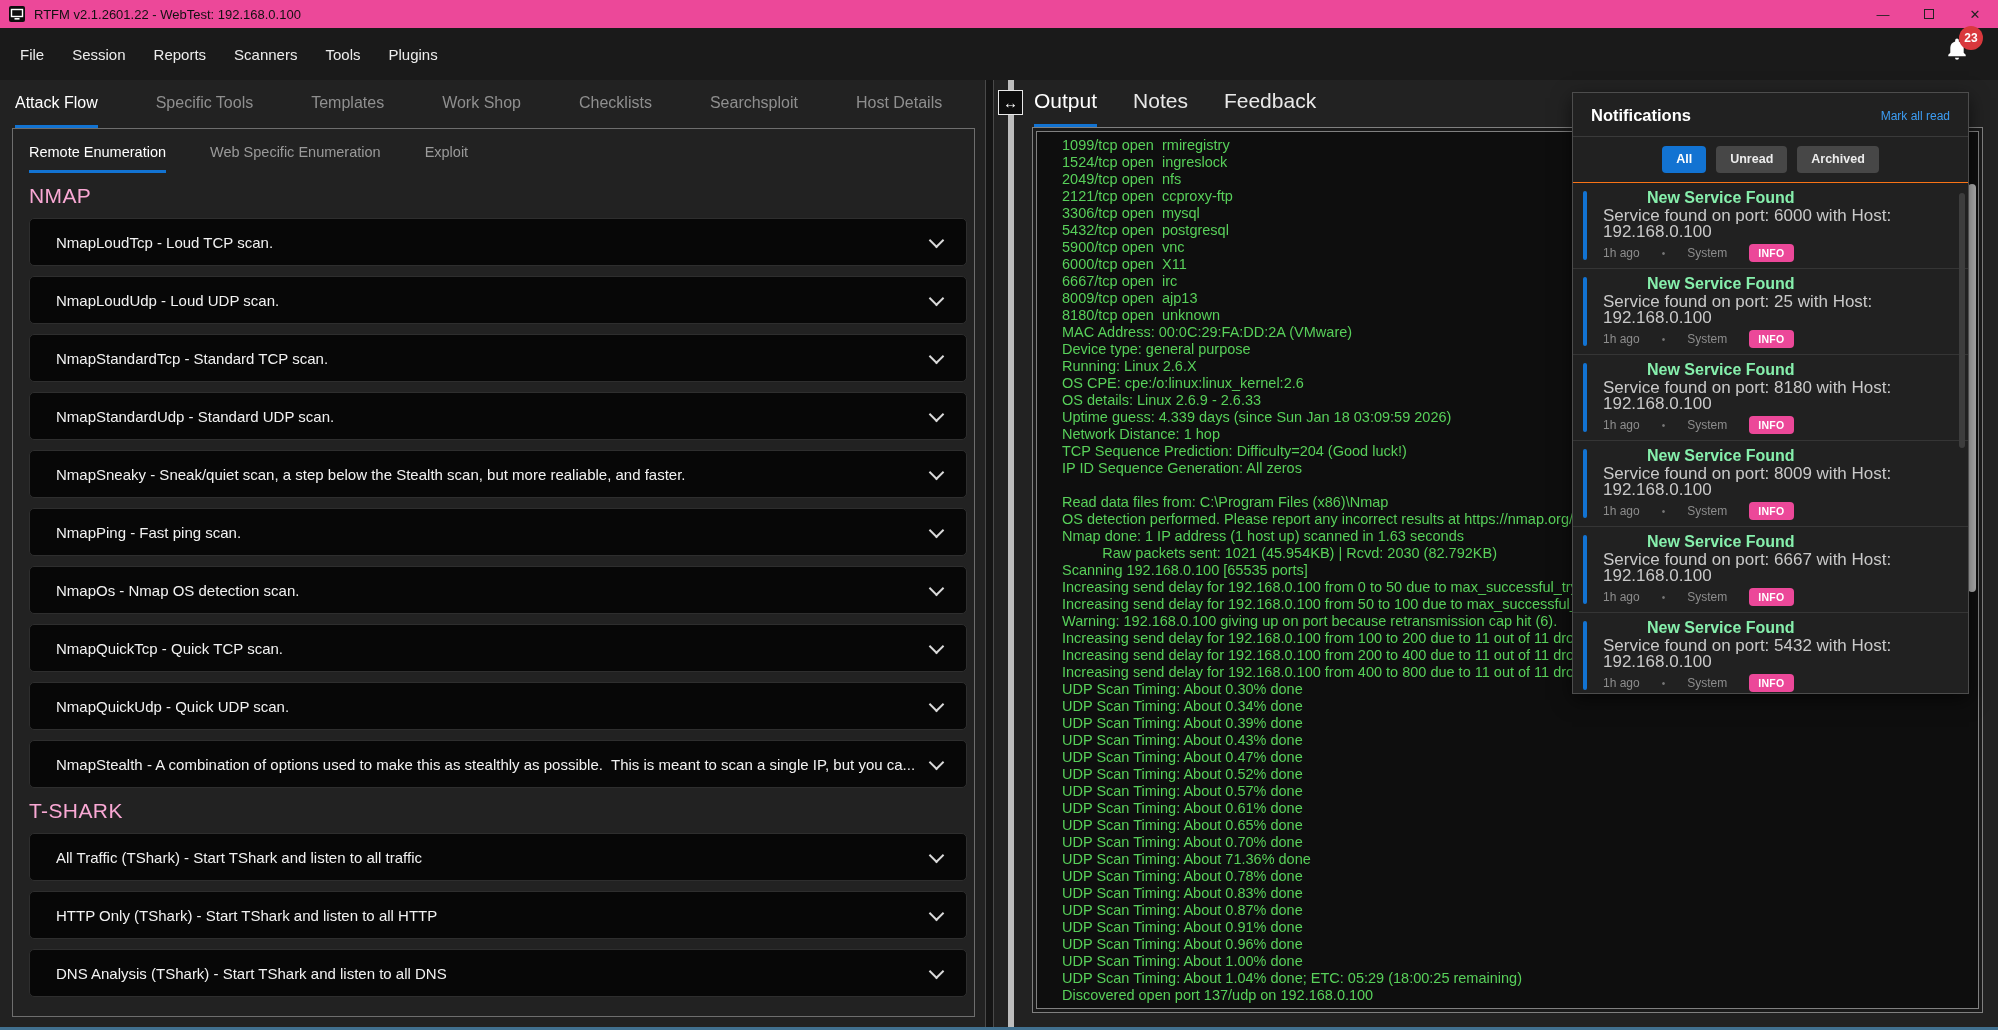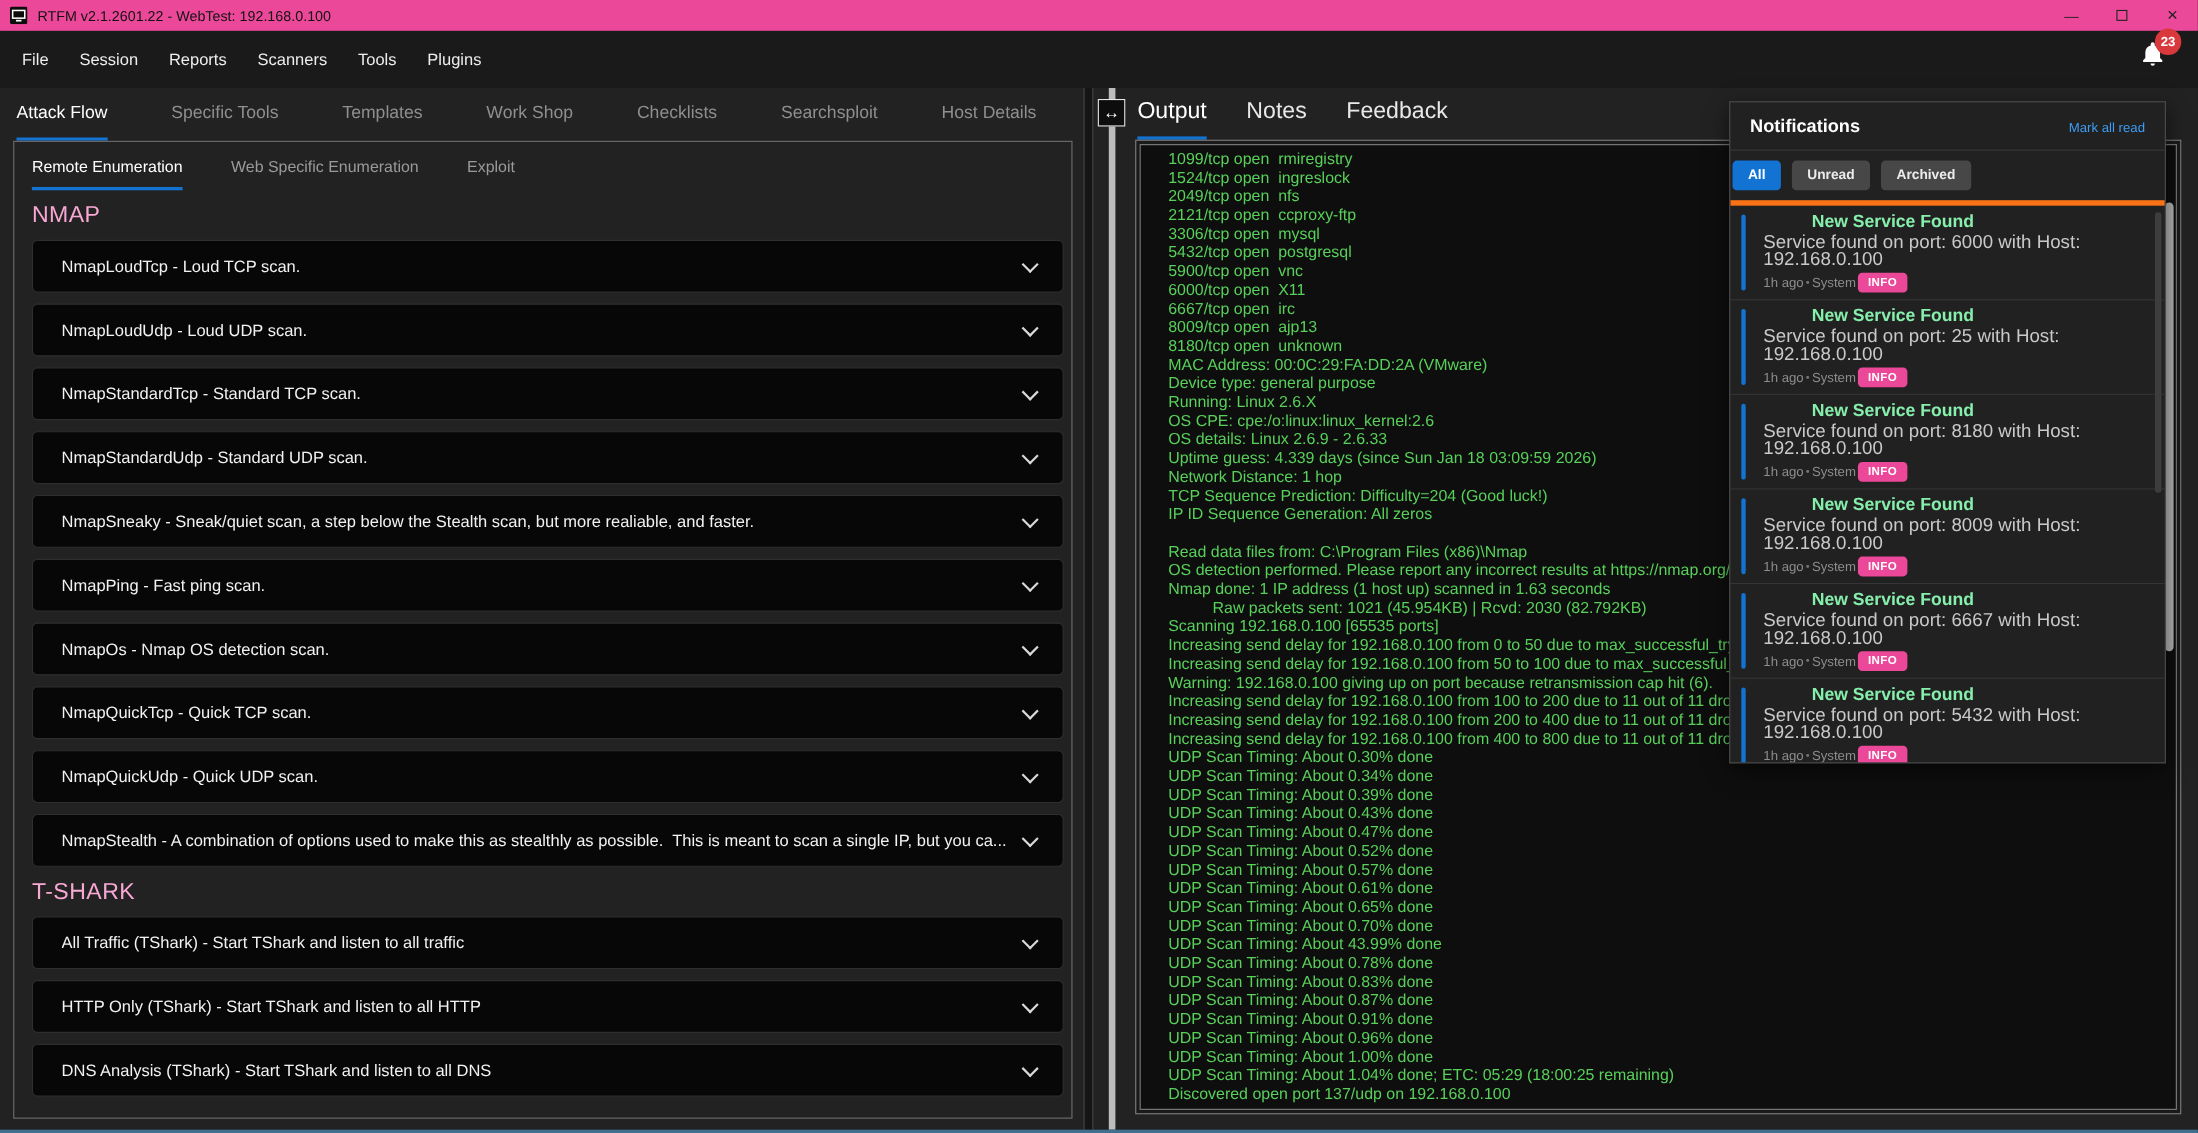--- a/index.html
+++ b/index.html
@@ -74,30 +74,30 @@
     background: #b5b5b5; border-radius: 4px; }
 
   
   .notif-panel { position: absolute; left: 1572px; top: 92px; width: 397px; height: 602px;
     background: #212121; border: 1px solid #4d4d4d; box-shadow: 0 6px 18px rgba(0,0,0,0.55);
     overflow: hidden; z-index: 10; }
   .notif-header { display: flex; align-items: center; justify-content: space-between;
     padding: 13px 18px 11px 18px; border-bottom: 1px solid #3a3a3a; }
   .notif-title { font-size: 16.5px; font-weight: bold; color: #ffffff; }
   .mark-all { font-size: 12px; color: #3d9df3; }
-  .notif-filters { display: flex; gap: 10px; padding: 9px 2px; border-bottom: 5px solid #f97316; }
+  .notif-filters { display: flex; gap: 10px; padding: 9px 14px; border-bottom: 1px solid #f97316; justify-content: center; }
   .pill { font-size: 12.5px; font-weight: bold; color: #ececec; background: #474747;
     border-radius: 4px; padding: 6px 14px; line-height: 15px; }
   .pill.active { background: #1273d2; color: #ffffff; }
   .notif-item { position: relative; padding: 6px 16px 6px 30px; border-bottom: 1px solid #353535; }
   .notif-accent { position: absolute; left: 10px; top: 8px; bottom: 8px; width: 4px;
     background: #1273d2; border-radius: 2px; }
   .notif-item-title { font-size: 16px; line-height: 17px; font-weight: bold; color: #86efac; margin-left: 44px; }
   .notif-msg { font-size: 17px; line-height: 16px; color: #c9c9c9; margin-top: 2px; }
-  .notif-meta { display: flex; align-items: center; gap: 2px; margin-top: 4px; height: 18px;
+  .notif-meta { display: flex; align-items: center; gap: 22px; margin-top: 4px; height: 18px;
     font-size: 12px; color: #8d8d8d; }
   .meta-dot { font-size: 10px; color: #777; }
   .info-badge { background: #ec4899; color: #ffffff; font-size: 10.5px; font-weight: bold;
     border-radius: 4px; padding: 2px 9px; line-height: 14px; letter-spacing: 0.3px; }
   .info-badge:empty { display: none; }
   .notif-scrollbar { position: absolute; right: 3px; top: 100px; width: 6px; height: 255px;
     background: #3d3d3d; border-radius: 3px; }
 
   .bottom-edge { position: absolute; left: 0; right: 0; bottom: 0; height: 3px; background: #41708f; }
 </style>
@@ -291,21 +291,21 @@
         <div class="term-line">UDP Scan Timing: About 0.30% done</div>
         <div class="term-line">UDP Scan Timing: About 0.34% done</div>
         <div class="term-line">UDP Scan Timing: About 0.39% done</div>
         <div class="term-line">UDP Scan Timing: About 0.43% done</div>
         <div class="term-line">UDP Scan Timing: About 0.47% done</div>
         <div class="term-line">UDP Scan Timing: About 0.52% done</div>
         <div class="term-line">UDP Scan Timing: About 0.57% done</div>
         <div class="term-line">UDP Scan Timing: About 0.61% done</div>
         <div class="term-line">UDP Scan Timing: About 0.65% done</div>
         <div class="term-line">UDP Scan Timing: About 0.70% done</div>
-        <div class="term-line">UDP Scan Timing: About 43.99% done</div>
+        <div class="term-line">UDP Scan Timing: About 71.36% done</div>
         <div class="term-line">UDP Scan Timing: About 0.78% done</div>
         <div class="term-line">UDP Scan Timing: About 0.83% done</div>
         <div class="term-line">UDP Scan Timing: About 0.87% done</div>
         <div class="term-line">UDP Scan Timing: About 0.91% done</div>
         <div class="term-line">UDP Scan Timing: About 0.96% done</div>
         <div class="term-line">UDP Scan Timing: About 1.00% done</div>
         <div class="term-line">UDP Scan Timing: About 1.04% done; ETC: 05:29 (18:00:25 remaining)</div>
         <div class="term-line">Discovered open port 137/udp on 192.168.0.100</div>
       </div>
     <div class="terminal-scrollbar"></div>

